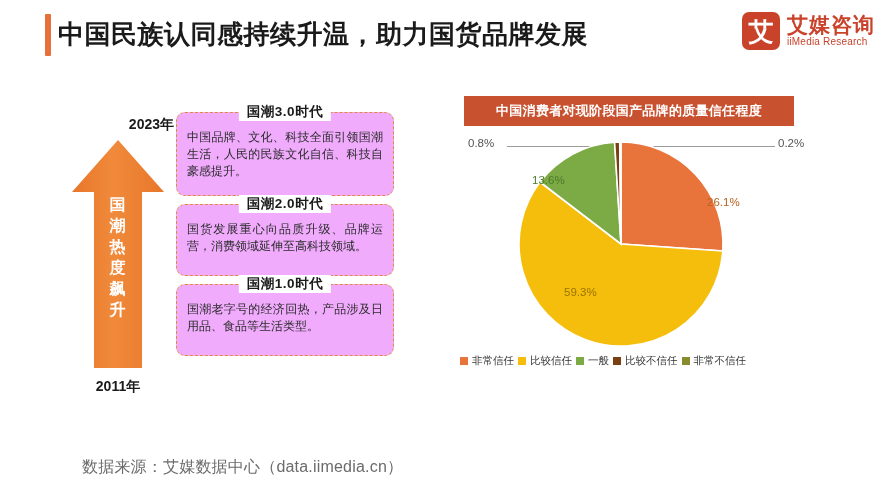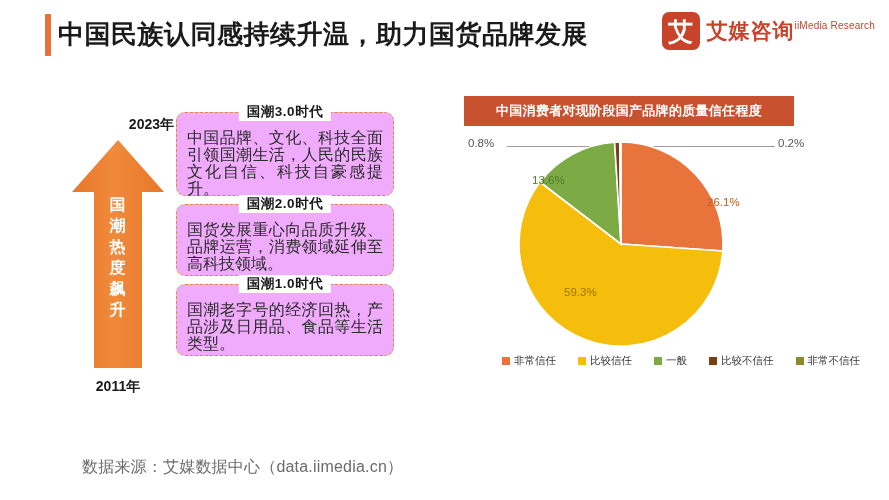--- a/index.html
+++ b/index.html
@@ -21,21 +21,21 @@
     position: absolute; left: 58px; top: 17px;
     font-size: 26px; font-weight: bold; color: #1a1a1a;
     letter-spacing: 0.5px; white-space: nowrap;
   }
   .logo { position: absolute; right: 14px; top: 12px; display: flex; align-items: center; gap: 7px; }
   .logo-mark {
     width: 38px; height: 38px; border-radius: 7px; background: #C9432B;
     color: #fff; font-size: 25px; font-weight: bold; line-height: 38px;
     text-align: center;
   }
-  .logo-text { display: flex; flex-direction: row; justify-content: center; }
+  .logo-text { display: flex; flex-direction: column; justify-content: center; }
   .logo-cn { font-size: 21px; font-weight: bold; color: #C9432B; letter-spacing: 1px; line-height: 22px; }
   .logo-en { font-size: 10px; color: #C9432B; letter-spacing: 0.2px; line-height: 12px; }
 
   
   .arrow-block { position: absolute; left: 62px; top: 116px; width: 112px; height: 280px; }
   .year-top {
     position: absolute; left: 0; top: 0; width: 112px; text-align: right;
     font-size: 14px; font-weight: bold; color: #1a1a1a;
   }
   .year-bottom {
@@ -63,21 +63,21 @@
     background: #f0abfc;
   }
   .era-title {
     position: absolute; left: 50%; top: -10px; transform: translateX(-50%);
     background: #fff; padding: 0 8px;
     font-size: 13.5px; font-weight: bold; color: #1a1a1a;
     white-space: nowrap; letter-spacing: 0.5px;
   }
   .era-body {
     margin-top: 7px;
-    font-size: 16px; color: #2b2b2b; line-height: 17px;
+    font-size: 12px; color: #2b2b2b; line-height: 17px;
     text-align: justify;
   }
   .era-box.b1 { height: 84px; }
   .era-box.b2 { height: 72px; }
   .era-box.b3 { height: 72px; }
 
   
   .chart-block { position: absolute; left: 460px; top: 96px; width: 400px; height: 290px; }
   .chart-title {
     width: 330px; height: 30px; margin-left: 4px;
@@ -97,21 +97,21 @@
   .pct-02  { left: 318px; top: 3px; color: #555; }
 
   .leader { position: absolute; background: #9b9b9b; height: 1px; }
   .leader-l { left: 47px; top: 12px; width: 96px; }
   .leader-r { left: 193px; top: 12px; width: 122px; }
   .leader-l-v { position: absolute; left: 142px; top: 12px; width: 1px; height: 26px; background: #9b9b9b; }
   .leader-r-v { position: absolute; left: 193px; top: 12px; width: 1px; height: 26px; background: #9b9b9b; }
 
   .legend {
     position: absolute; left: 0; top: 258px; width: 400px;
-    display: flex; justify-content: flex-end; align-items: center; gap: 22px;
+    display: flex; justify-content: flex-start; align-items: center; gap: 4px;
     flex-wrap: nowrap;
   }
   .legend-item { display: flex; align-items: center; gap: 4px; white-space: nowrap; }
   .legend-swatch { width: 8px; height: 8px; display: inline-block; }
   .legend-label { font-size: 10.5px; color: #333; }
 
   
   .footer {
     position: absolute; left: 70px; bottom: 22px;
     font-size: 16px; color: #6b6b6b; letter-spacing: 0.2px; margin-left: 12px;

